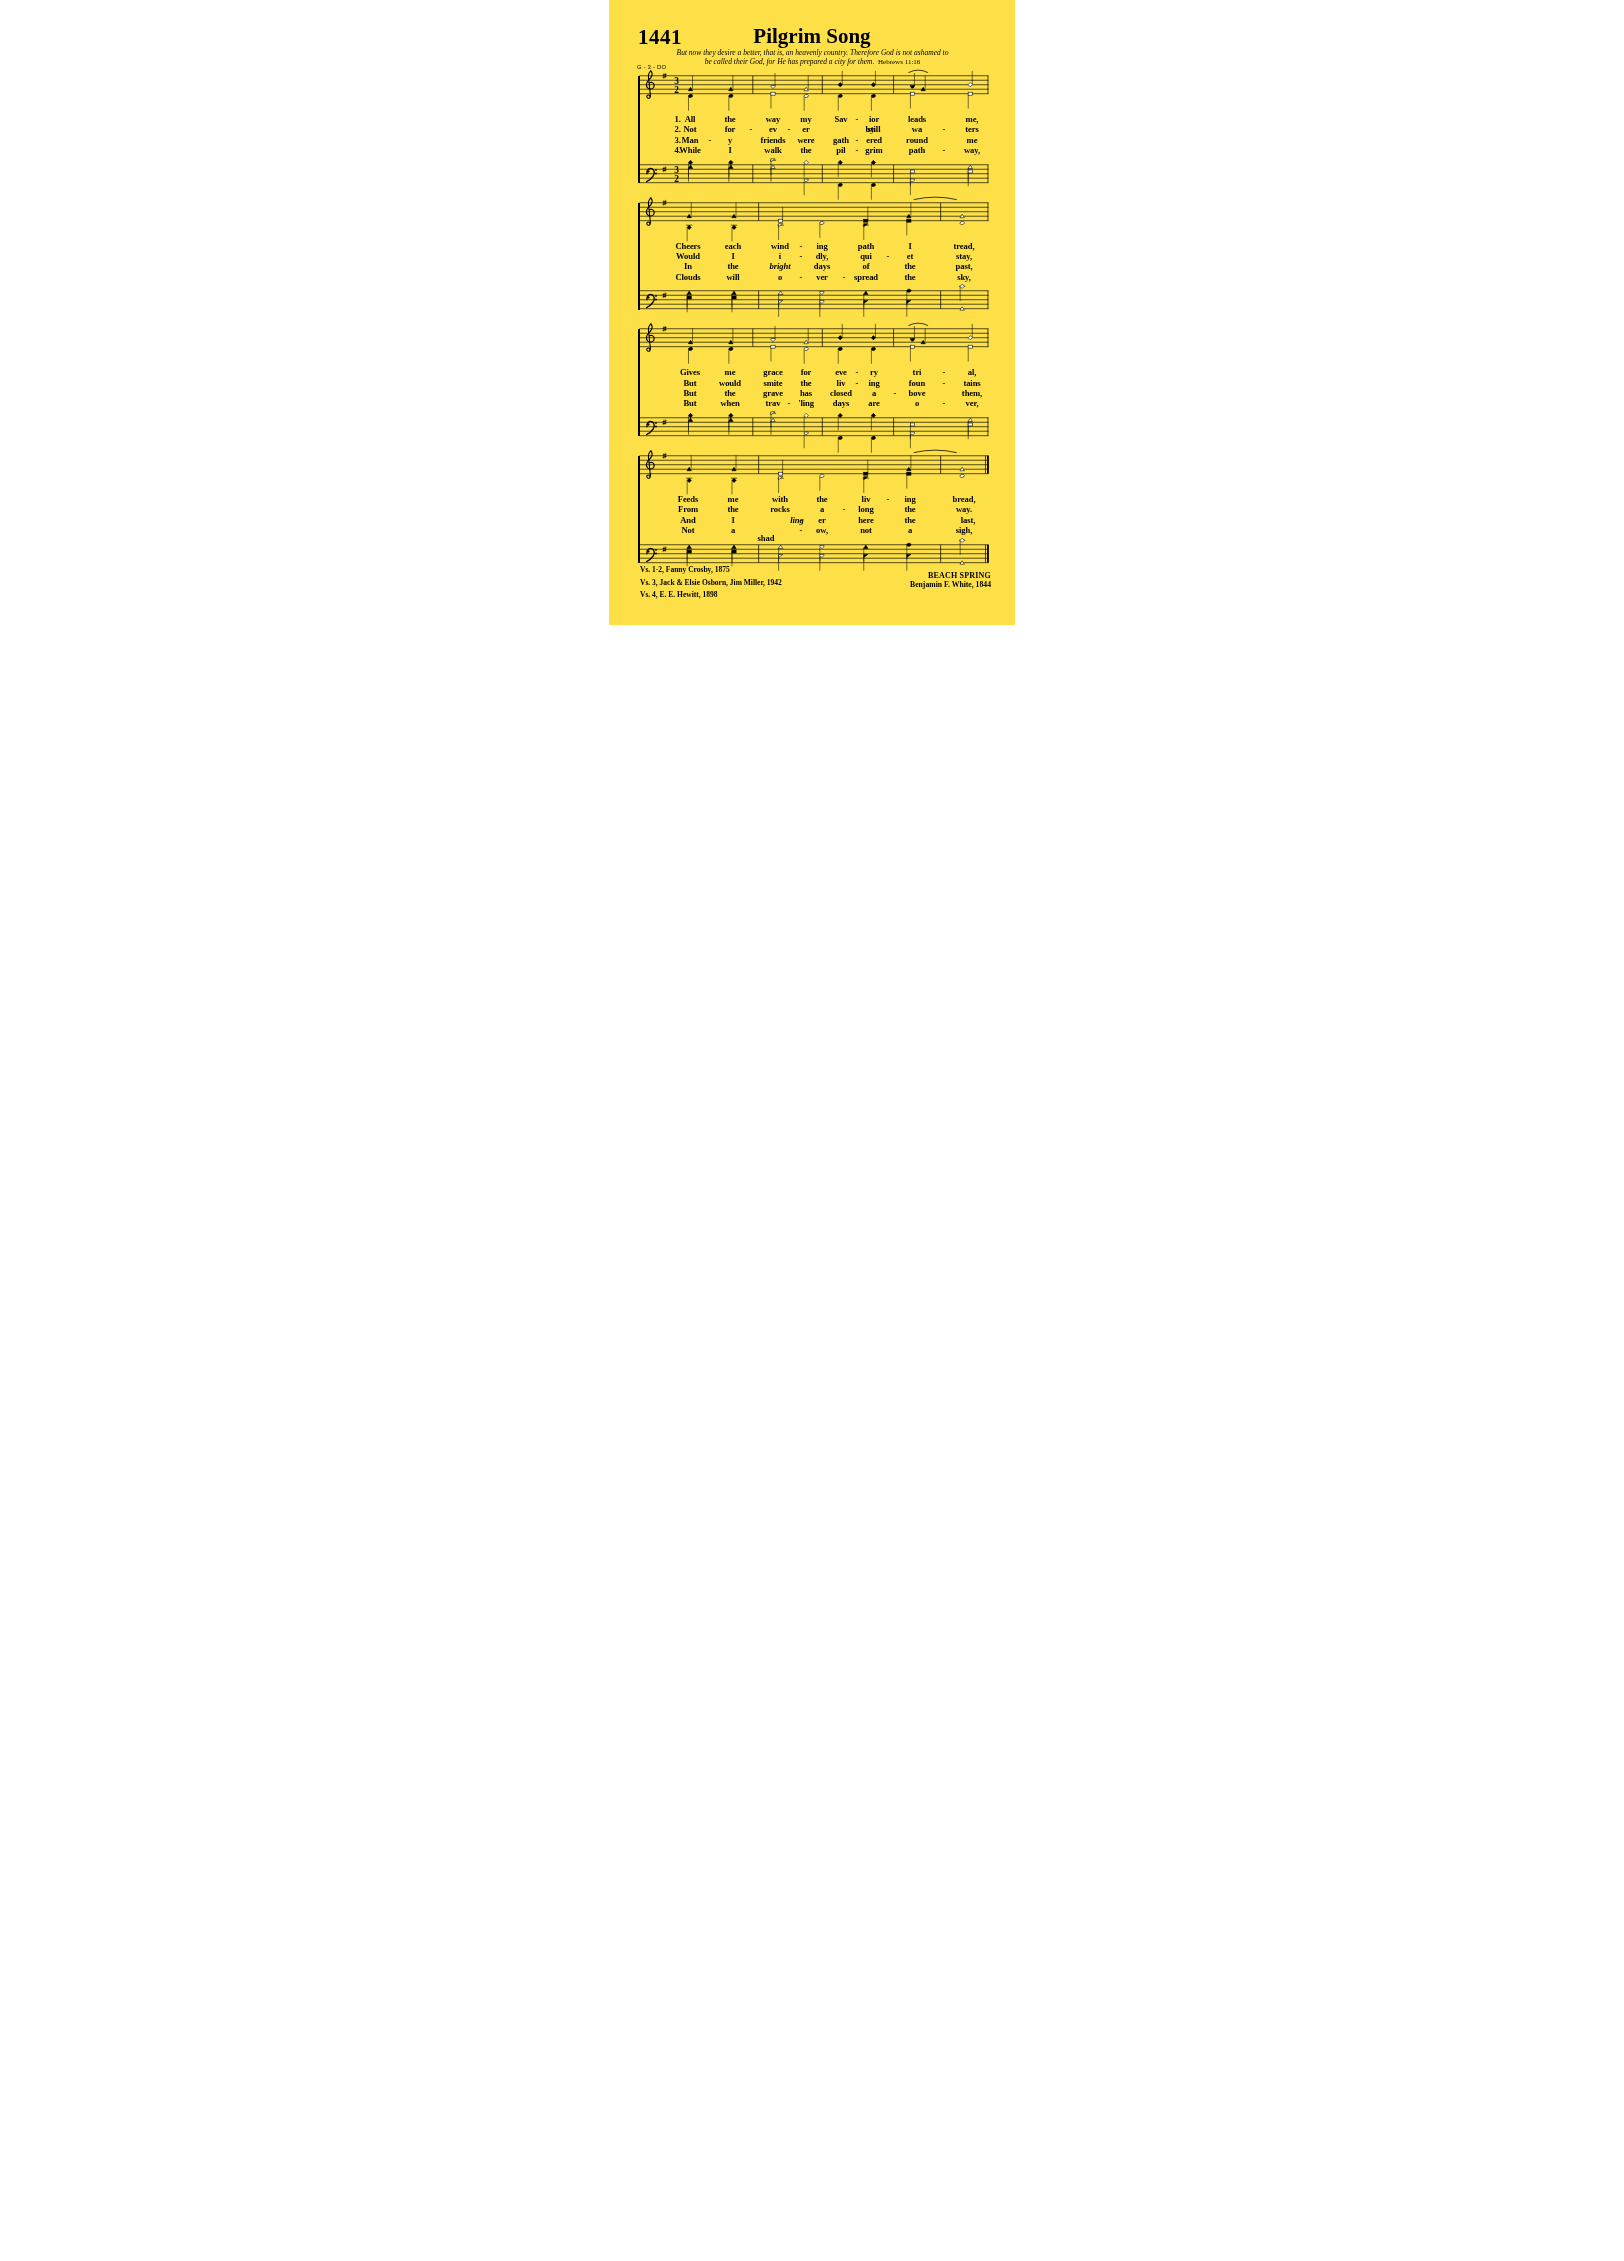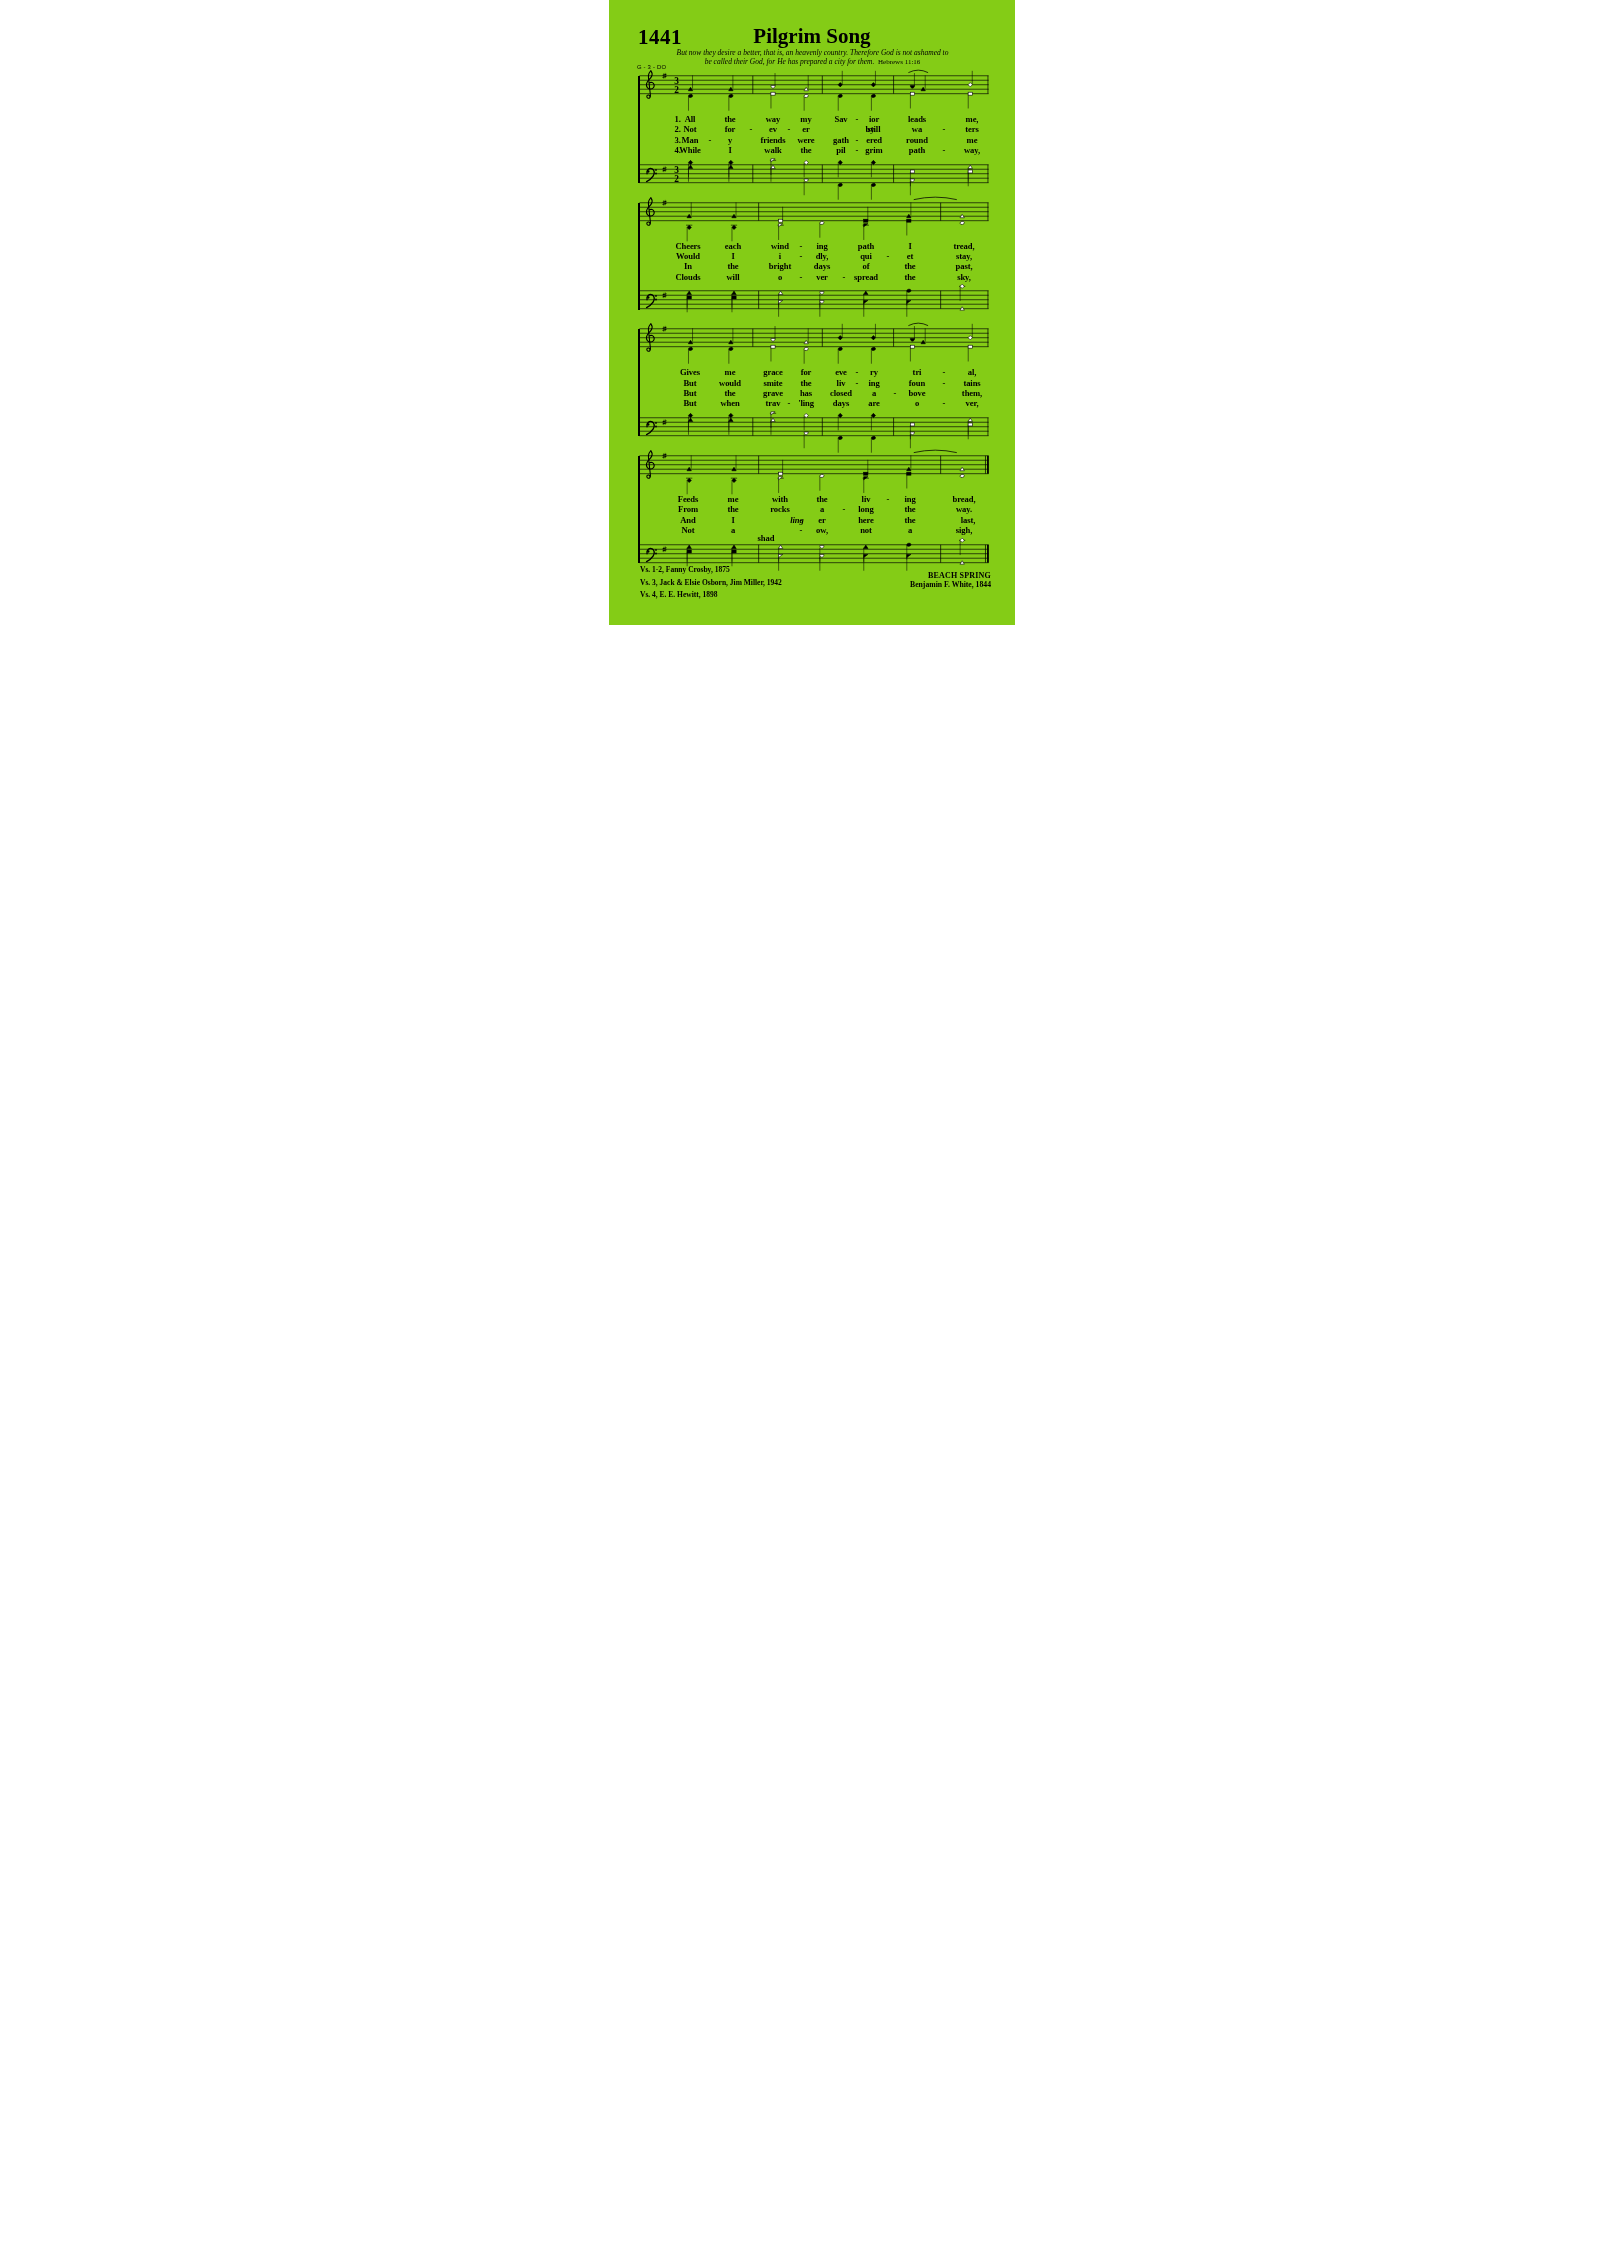--- a/index.html
+++ b/index.html
@@ -1,16 +1,16 @@
 <!DOCTYPE html>
 <html style="font-size:7.2px"><head>
 <meta charset="utf-8">
 <style>
   html,body{margin:0;padding:0;background:#ffffff;}
-  .page{position:relative;width:406px;height:625px;margin:0 auto;background:#84cc16;
+  .page{position:relative;width:406px;height:625px;margin:0 auto;background:#fde047;
         font-family:"Liberation Serif",serif;color:#000;overflow:hidden;}
   .abs{position:absolute;}
   .hymn-number{left:29px;top:25px;font-size:21px;font-weight:bold;letter-spacing:0.5px;}
   .page-title{left:0;top:24.4px;width:100%;text-align:center;font-size:21px;font-weight:bold;}
   .scripture{left:45px;top:48px;width:317px;text-align:center;font-style:italic;
              font-size:7.5px;line-height:9px;}
   .scripture .ref{font-style:normal;font-size:7px;}
   .key-label{left:28px;top:64px;font-family:"Liberation Sans",sans-serif;font-size:5.9px;letter-spacing:0.2px;}
   .credits{left:31px;font-size:7.5px;font-weight:bold;line-height:12.7px;}
   .tune-block{right:24px;text-align:right;font-weight:bold;}
@@ -294,21 +294,21 @@
       <span class="lyr" style="left: 124px; top: 251px;">I</span>
       <span class="lyr" style="left: 171px; top: 251px;">i</span>
       <span class="lyr" style="left: 192px; top: 251px;">-</span>
       <span class="lyr" style="left: 213px; top: 251px;">dly,</span>
       <span class="lyr" style="left: 257px; top: 251px;">qui</span>
       <span class="lyr" style="left: 279px; top: 251px;">-</span>
       <span class="lyr" style="left: 301px; top: 251px;">et</span>
       <span class="lyr" style="left: 355px; top: 251px;">stay,</span>
       <span class="lyr" style="left: 79px; top: 261px;">In</span>
       <span class="lyr" style="left: 124px; top: 261px;">the</span>
-      <span class="lyr" style="left: 171px; top: 261px;">bright</span>
+      <span class="lyr" style="left: 171px; top: 261px; font-style: italic;">bright</span>
       <span class="lyr" style="left: 213px; top: 261px;">days</span>
       <span class="lyr" style="left: 257px; top: 261px;">of</span>
       <span class="lyr" style="left: 301px; top: 261px;">the</span>
       <span class="lyr" style="left: 355px; top: 261px;">past,</span>
       <span class="lyr" style="left: 79px; top: 272px;">Clouds</span>
       <span class="lyr" style="left: 124px; top: 272px;">will</span>
       <span class="lyr" style="left: 171px; top: 272px;">o</span>
       <span class="lyr" style="left: 192px; top: 272px;">-</span>
       <span class="lyr" style="left: 213px; top: 272px;">ver</span>
       <span class="lyr" style="left: 235px; top: 272px;">-</span>

